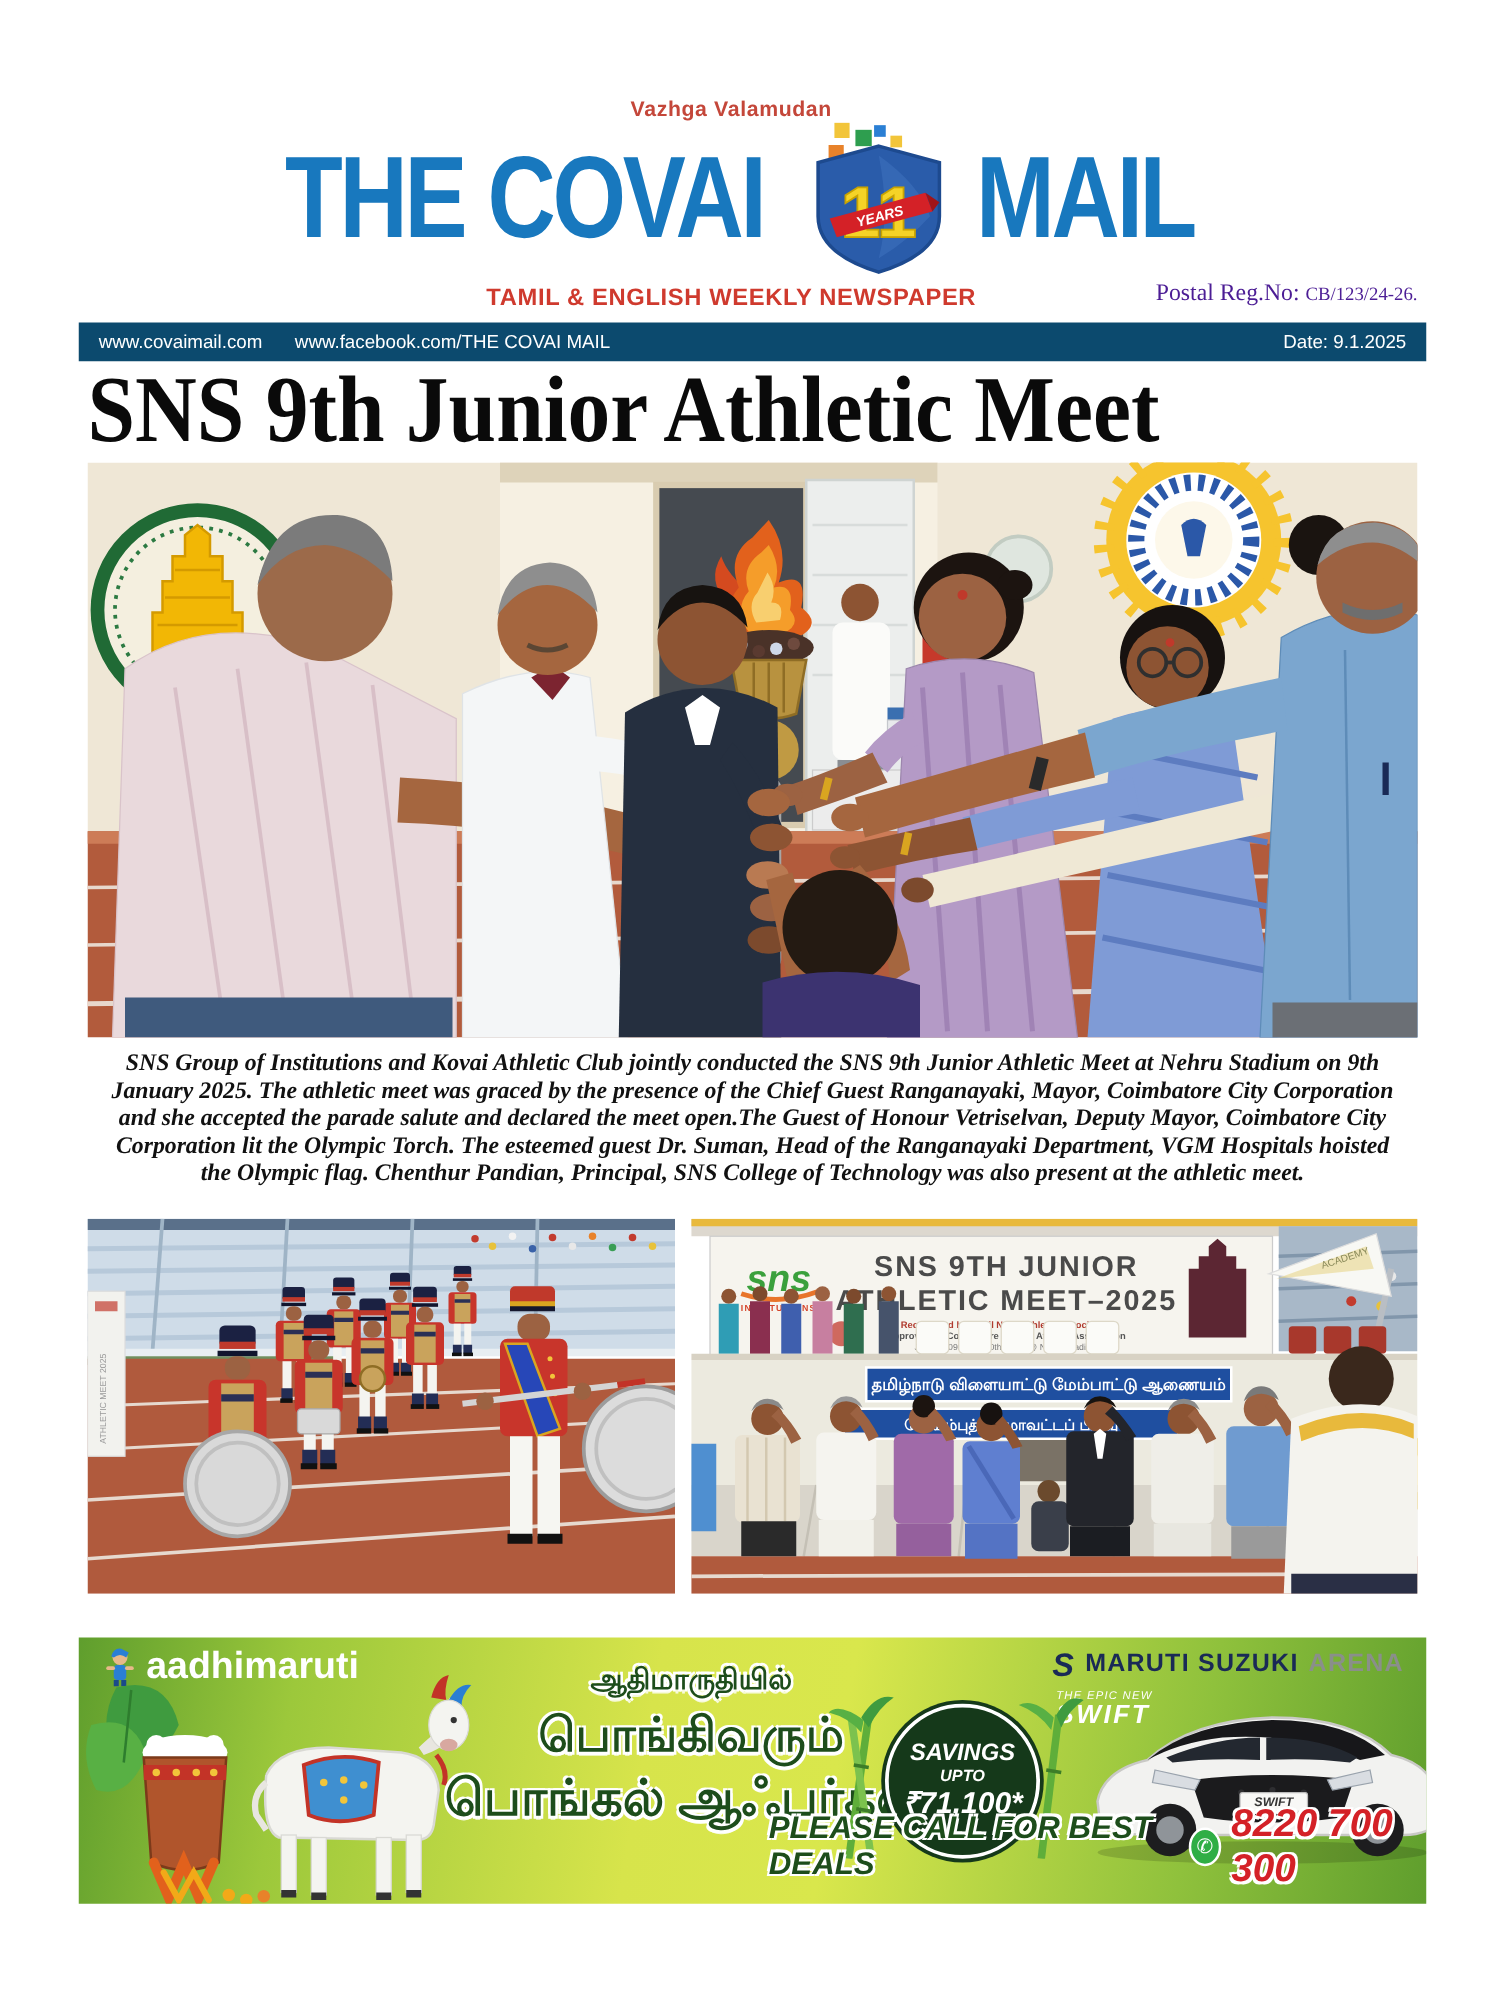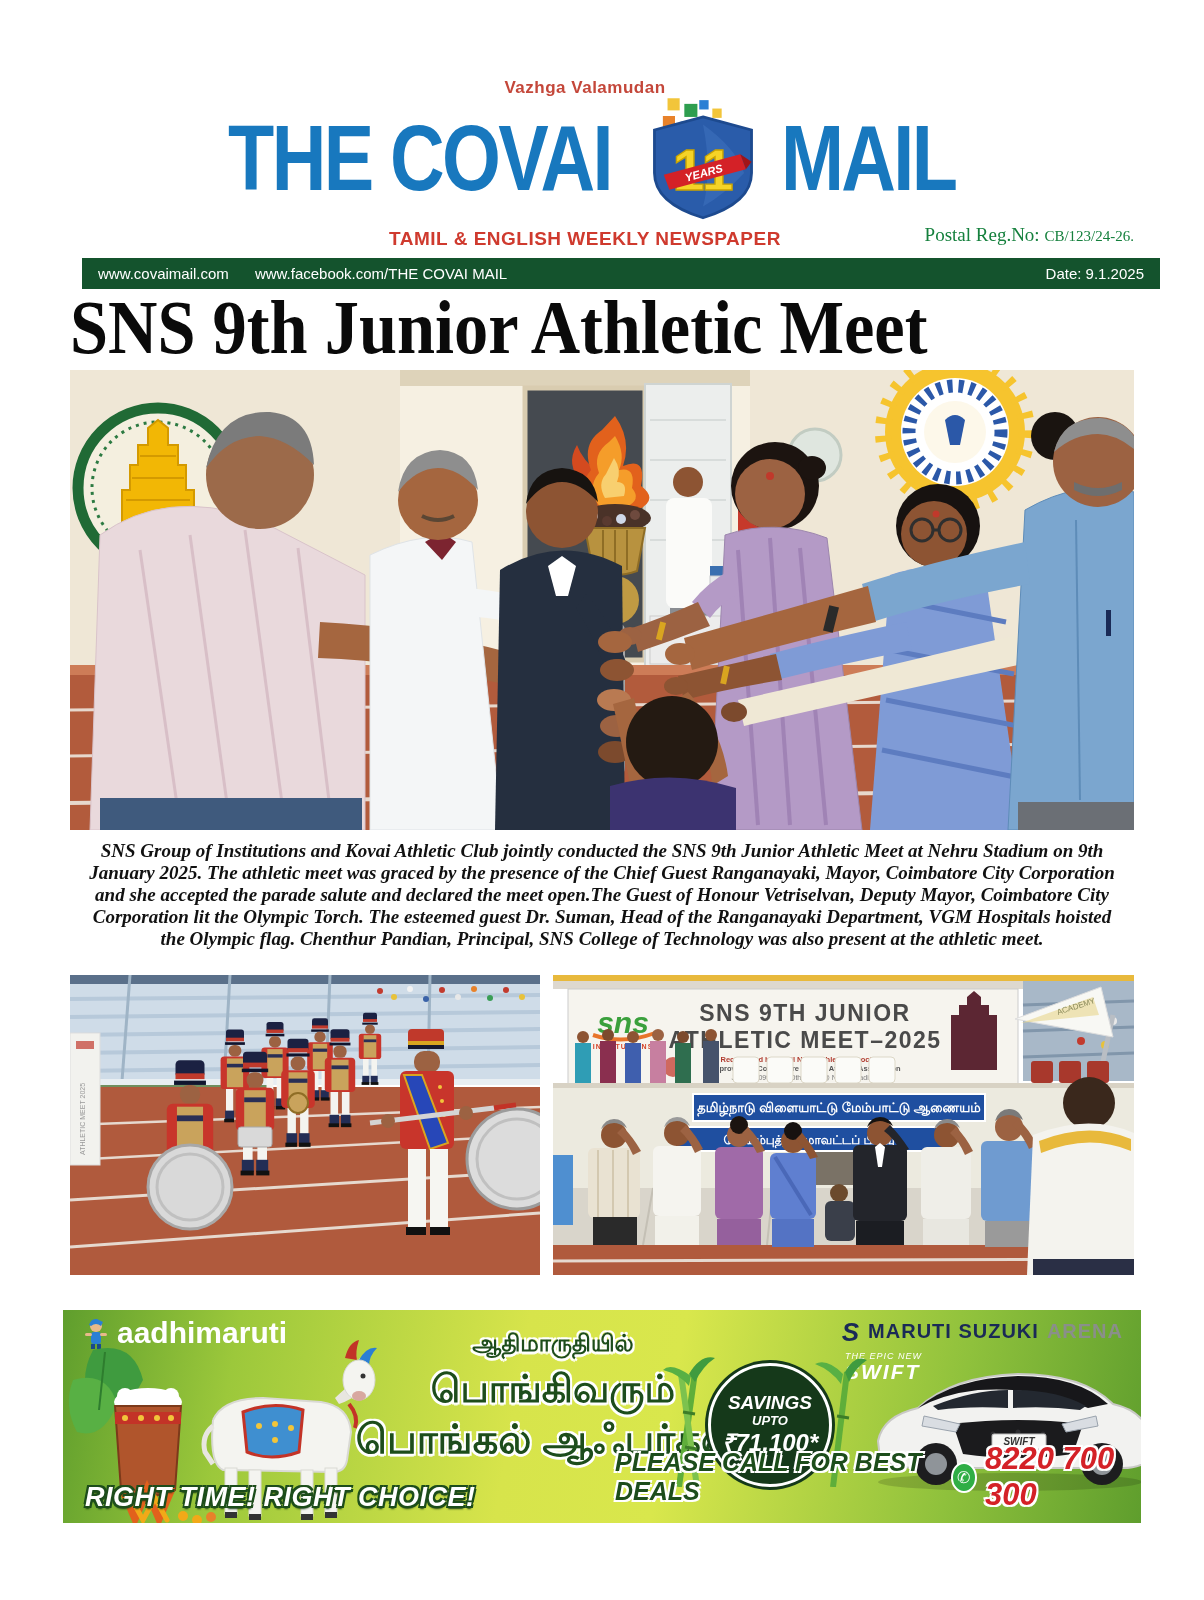--- a/index.html
+++ b/index.html
@@ -8,26 +8,26 @@
   
   .tagline-top{position:absolute;top:78px;left:0;width:1170px;text-align:center;
         color:#c4473a;font-weight:bold;font-size:17px;letter-spacing:.5px;}
   .logo-row{position:absolute;top:96px;left:0;width:1170px;display:flex;align-items:center;
         justify-content:center;gap:10px;}
   .logo-word{color:#1878be;font-weight:900;font-size:86px;letter-spacing:-3px;
         transform:scaleX(.88) scaleY(1.08);transform-origin:center;line-height:1;}
   .subtitle{position:absolute;top:228px;left:0;width:1170px;text-align:center;
         color:#cf3a2e;font-weight:bold;font-size:19px;letter-spacing:.5px;}
   .postal{position:absolute;top:224px;right:70px;font-family:"Liberation Serif",serif;
-        color:#15803d;font-size:19px;}
+        color:#4c1d95;font-size:19px;}
   .postal .val{font-size:15px;}
   
-  .infobar{position:absolute;top:258px;left:63px;width:1078px;height:31px;background:#14532d;
+  .infobar{position:absolute;top:258px;left:63px;width:1078px;height:31px;background:#0c4a6e;
         color:#fff;font-size:15px;display:flex;align-items:center;justify-content:space-between;
-        padding:0 16px;box-sizing:border-box;margin-left:19px;}
+        padding:0 16px;box-sizing:border-box;}
   .infobar .left{display:flex;gap:26px;}
   
   .headline{position:absolute;top:288px;left:70px;margin:0;color:#0a0a0a;
         font-family:"Liberation Serif",serif;font-weight:bold;font-size:72px;line-height:76px;
         transform:scaleX(.95) scaleY(1.05);transform-origin:left top;white-space:nowrap;}
   
   .main-photo{position:absolute;top:370px;left:70px;width:1064px;height:460px;}
   .band-photo{position:absolute;top:975px;left:70px;width:470px;height:300px;}
   .salute-photo{position:absolute;top:975px;left:553px;width:581px;height:300px;}
   figure{margin:0;padding:0;}
@@ -678,16 +678,15 @@
       <div class="s2">UPTO</div>
       <div class="s3">₹71,100*</div>
     </div>
 
     <div class="ad-call">
       <span class="txt">PLEASE CALL FOR BEST DEALS</span>
       <span class="wa">✆</span>
       <span class="phone">8220 700 300</span>
     </div>
 
-    <div class="ad-slogan">RIGHT TIME! RIGHT CHOICE!</div>
   </div>
 
 </div>
 
 </body></html>

